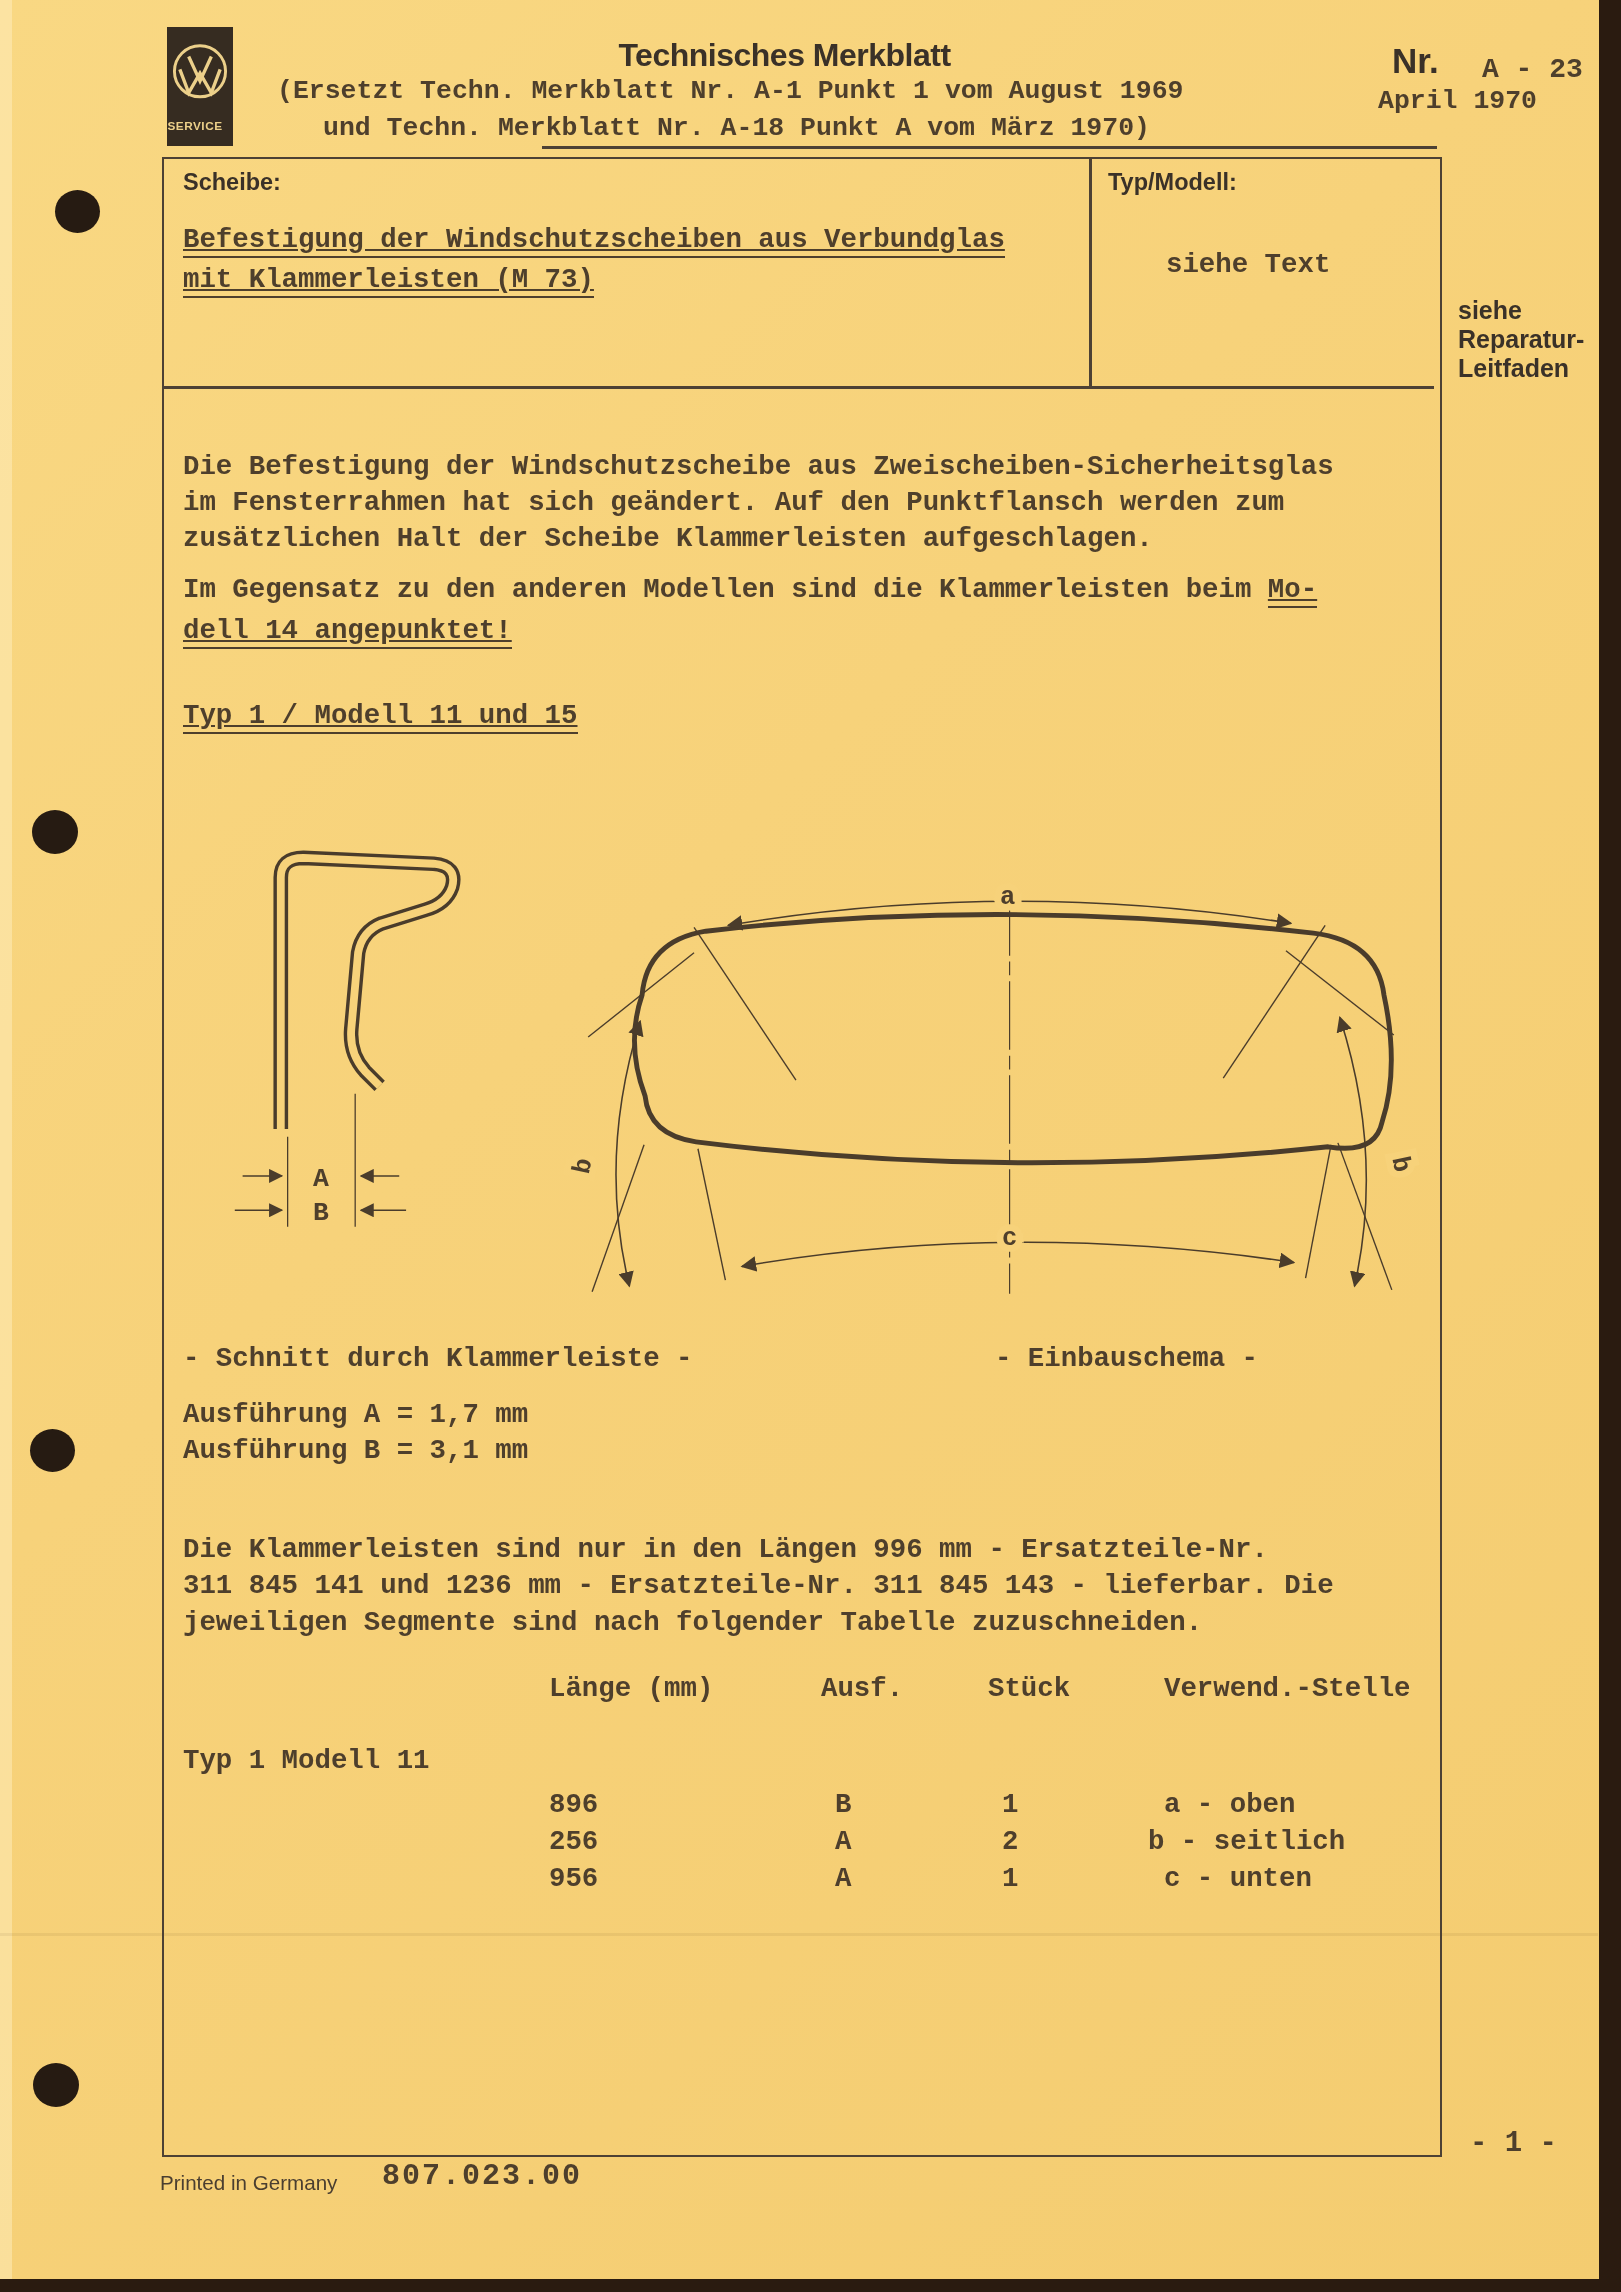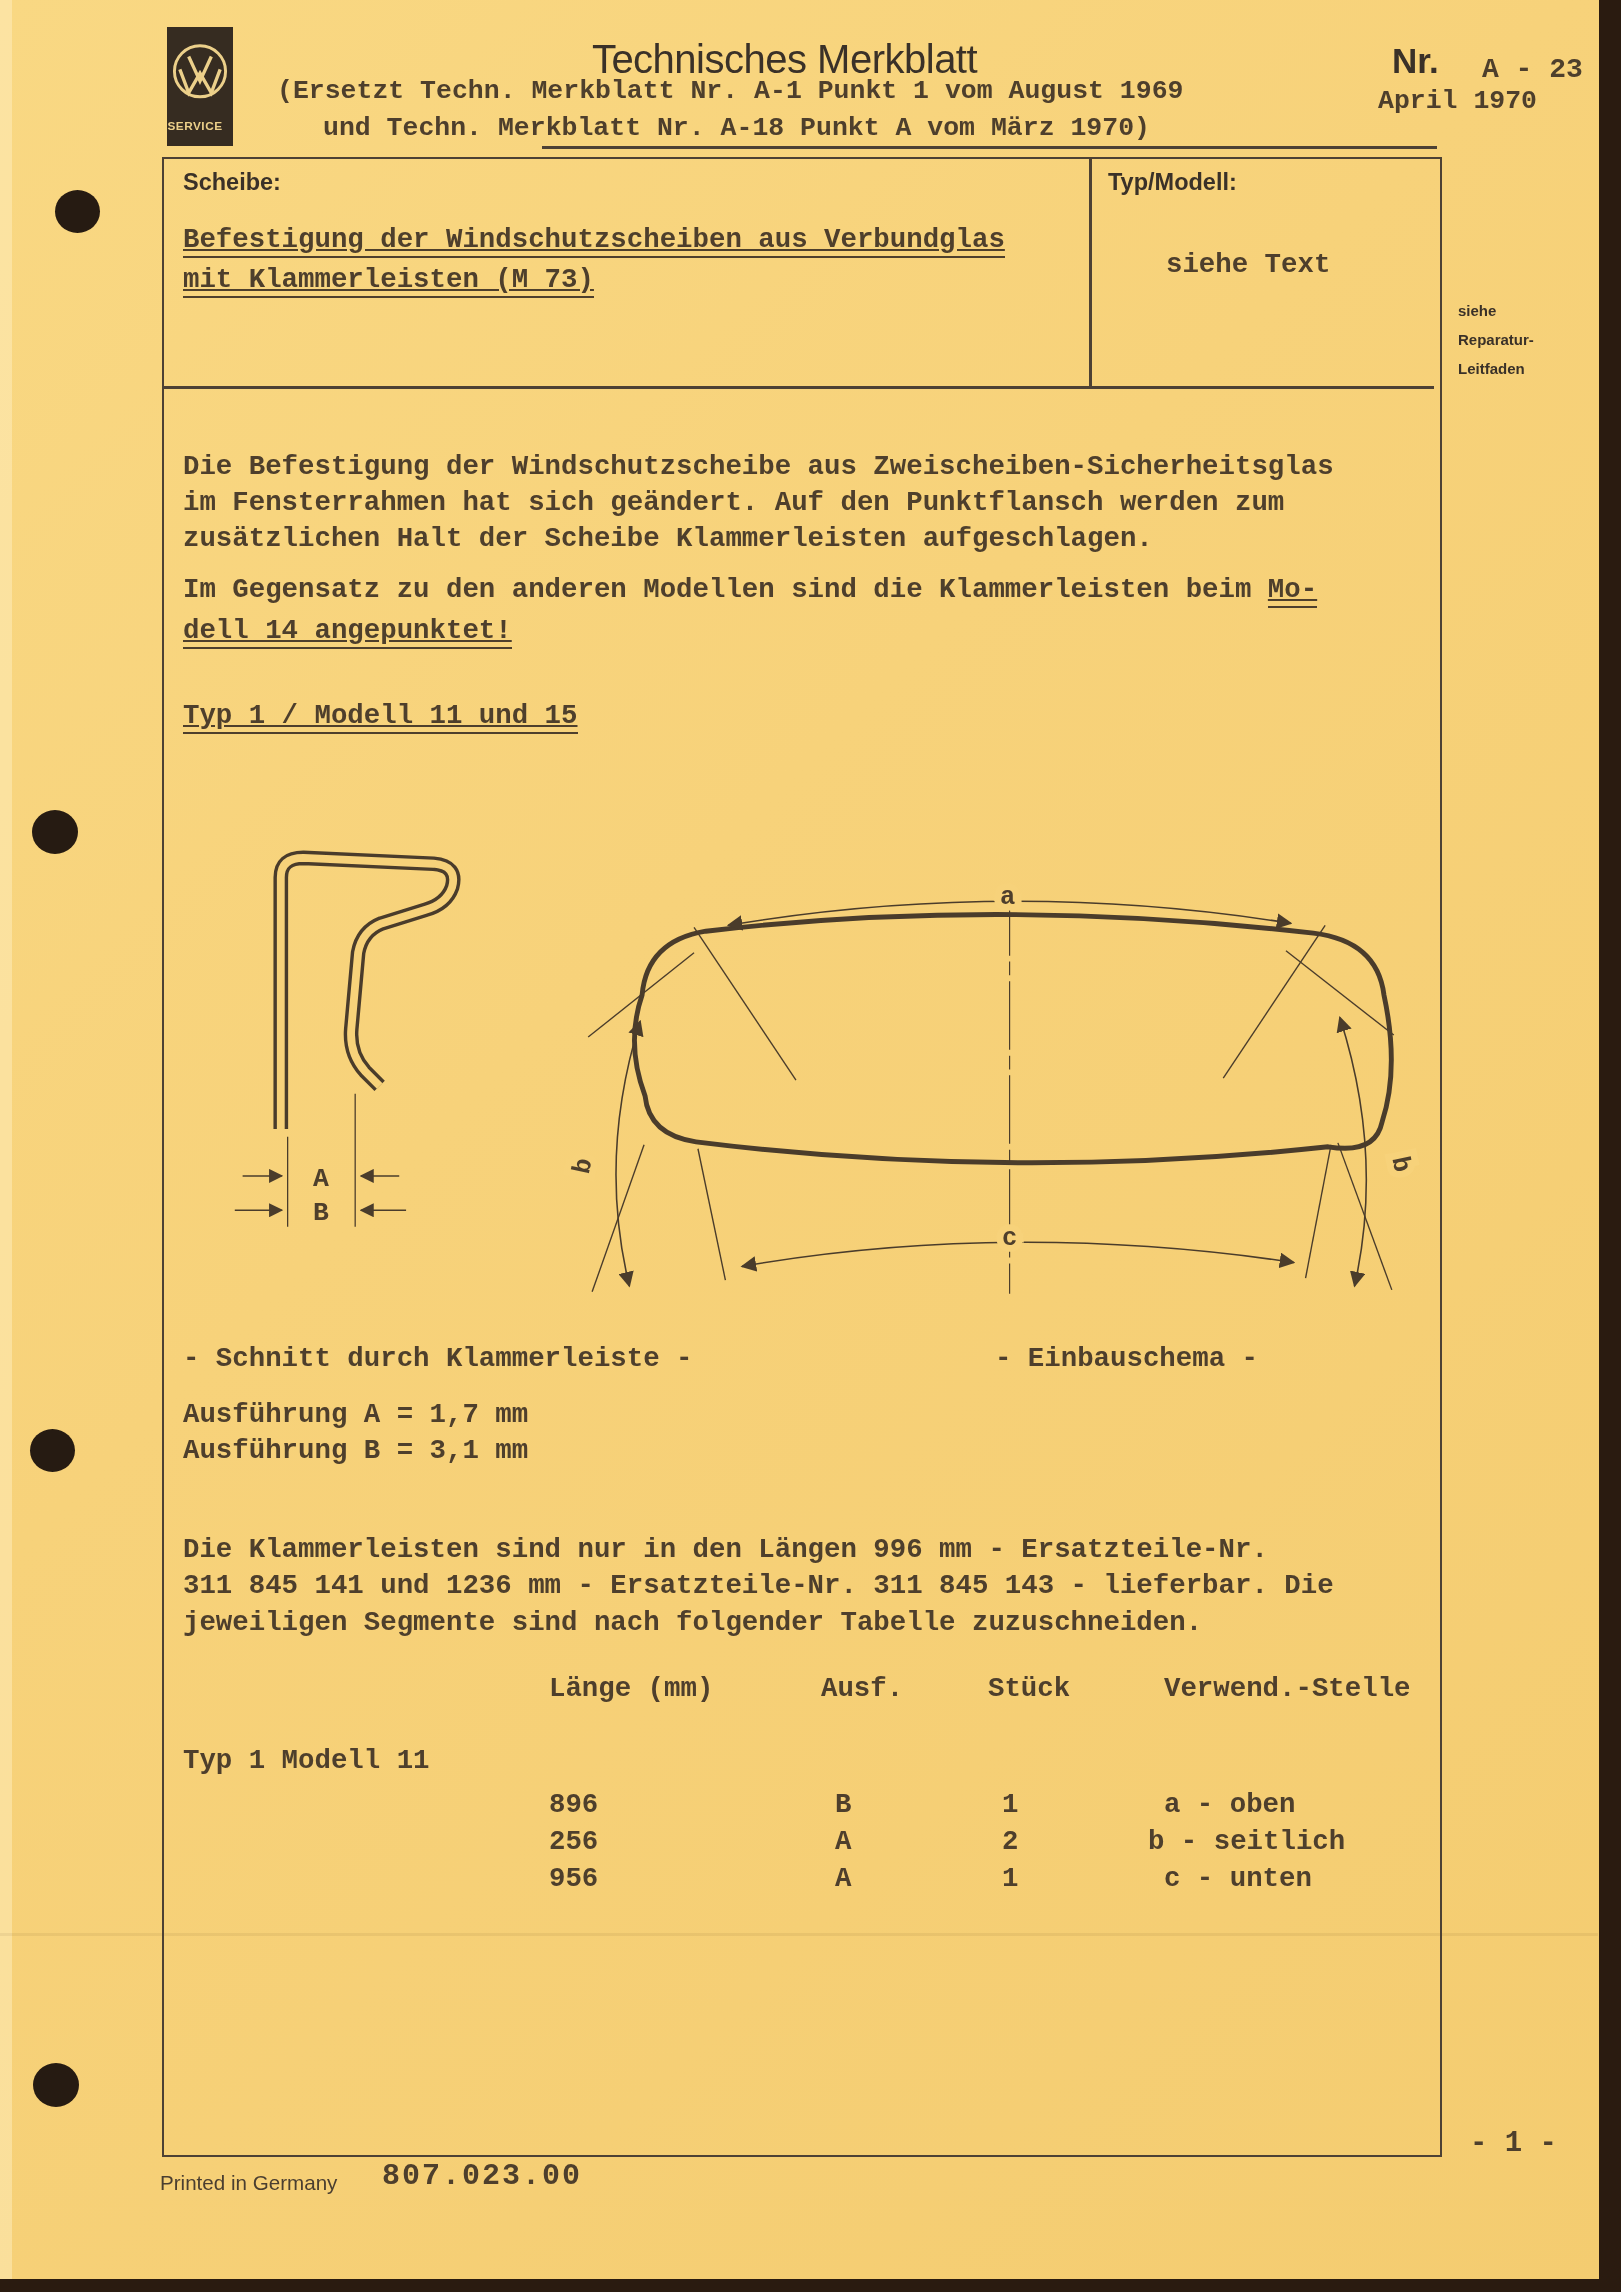--- a/index.html
+++ b/index.html
@@ -37,41 +37,41 @@
 
   <div class="abs" style="left:167px;top:27.4px;width:66px;height:119px;background:#362c21;">
     <svg width="66" height="119" viewBox="0 0 67 121">
       <circle cx="33.5" cy="45" r="26" fill="none" stroke="#ecd08a" stroke-width="3"></circle>
       <polyline points="22,30 33.5,55 45,30" fill="none" stroke="#ecd08a" stroke-width="3.4"></polyline>
       <polyline points="13,43 22,67 33.5,47 45,67 54,43" fill="none" stroke="#ecd08a" stroke-width="3.4"></polyline>
     </svg>
     <div class="abs sans" style="left:0;top:92px;width:56px;text-align:center;font-weight:bold;font-size:11.8px;letter-spacing:0.5px;color:#ecd08a;">SERVICE</div>
   </div>
 
-  <div class="abs sans" style="left:510px;top:37px;width:549px;text-align:center;font-size:40px;font-weight:normal;letter-spacing:-0.5px;">Technisches Merkblatt</div>
+  <div class="abs sans" style="left:510px;top:37px;width:549px;text-align:center;font-size:32px;font-weight:bold;letter-spacing:-0.5px;">Technisches Merkblatt</div>
   <div class="abs sans" style="left:1392px;top:41px;font-size:35px;font-weight:bold;">Nr.</div>
   <div class="abs mono" style="left:1482px;top:54px;font-size:28px;">A - 23</div>
   <div class="abs mono t27" style="left:1378px;top:86px;">April 1970</div>
 
   <div class="abs mono t27" style="left:277px;top:76px;">(Ersetzt Techn. Merkblatt Nr. A-1 Punkt 1 vom August 1969</div>
   <div class="abs mono t27" style="left:323px;top:113px;"><span>und Techn. Merkblatt </span><span>Nr. A-18 Punkt A vom März 1970)</span></div>
   <div class="abs boxline" style="left:542px;top:146px;width:895px;height:2.9px;"></div>
 
   <div class="abs" style="left:162px;top:157px;width:1276px;height:1996px;border:2.9px solid #4d4134;">
     <div class="abs boxline" style="left:0;top:227px;width:1270px;height:2.9px;"></div>
     <div class="abs boxline" style="left:925px;top:0;width:2.9px;height:227px;"></div>
   </div>
 
   <div class="abs sans" style="left:183px;top:169px;font-size:23.5px;font-weight:bold;">Scheibe:</div>
   <div class="abs mono t28" style="left:183px;top:222px;"><span class="uline">Befestigung der Windschutzscheiben aus Verbundglas</span></div>
   <div class="abs mono t28" style="left:183px;top:262px;"><span class="uline">mit Klammerleisten (M 73)</span></div>
   <div class="abs sans" style="left:1108px;top:169px;font-size:23.5px;font-weight:bold;">Typ/Modell:</div>
   <div class="abs mono t28" style="left:1166px;top:247px;">siehe Text</div>
 
-  <div class="abs sans" style="left:1458px;top:296px;font-size:15px;font-weight:bold;line-height:29px;">
+  <div class="abs sans" style="left:1458px;top:296px;font-size:25px;font-weight:bold;line-height:29px;">
     <div>siehe</div>
     <div>Reparatur-</div>
     <div>Leitfaden</div>
   </div>
 
   <div class="abs mono t28" style="left:183px;top:449px;">Die Befestigung der Windschutzscheibe aus Zweischeiben-Sicherheitsglas</div>
   <div class="abs mono t28" style="left:183px;top:485px;">im Fensterrahmen hat sich geändert. Auf den Punktflansch werden zum</div>
   <div class="abs mono t28" style="left:183px;top:521px;">zusätzlichen Halt der Scheibe Klammerleisten aufgeschlagen.</div>
 
   <div class="abs mono t28" style="left:183px;top:572px;"><span>Im Gegensatz zu den anderen Modellen sind die Klammerleisten beim </span><span class="uline">Mo-</span></div>

